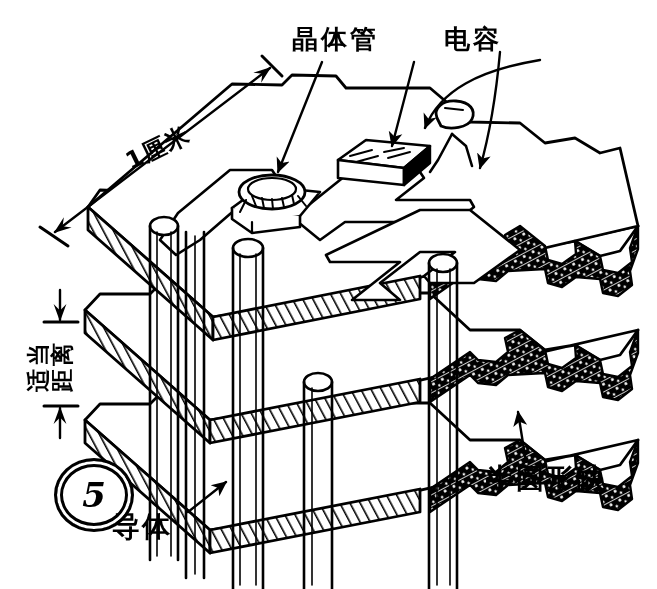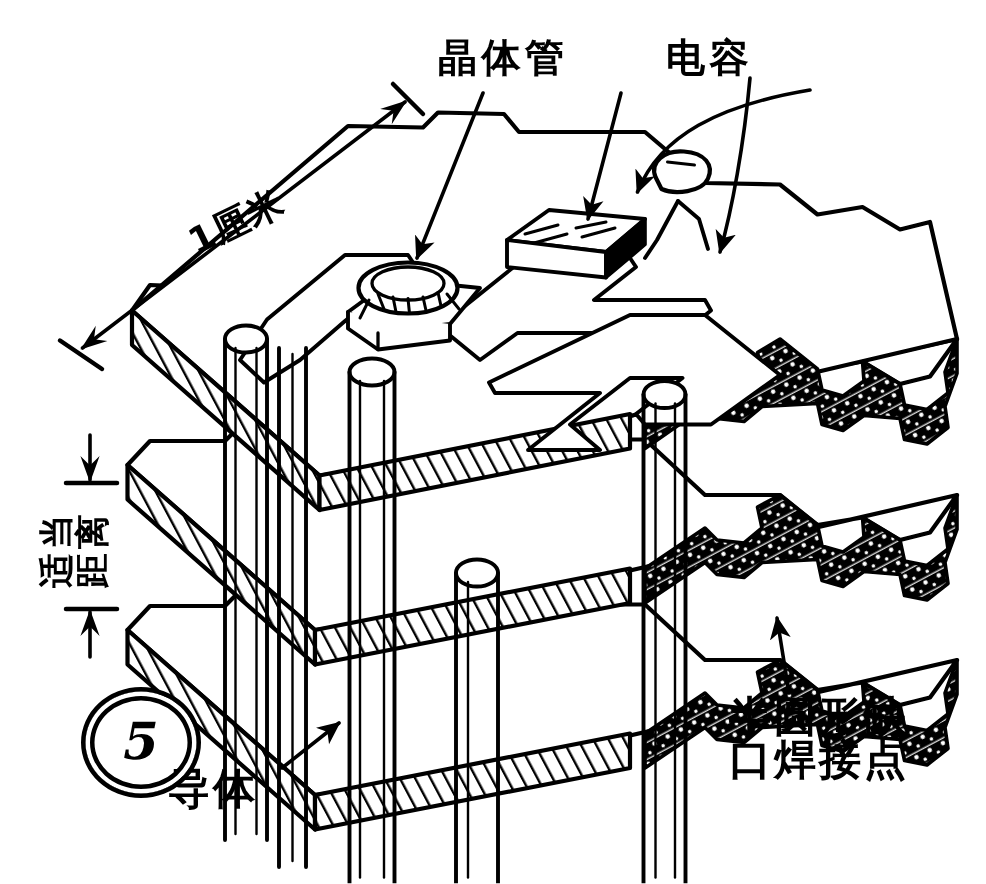--- a/index.html
+++ b/index.html
@@ -280,17 +280,17 @@
 
   <div class="cjk-label lbl-top" style="left:444px; top:26px;">电容</div>
 
 
   <div class="cjk-label rot-dim-h" style="left:122px; top:152px;">1厘米</div>
 
   <div class="cjk-label rot-dim-v" style="left:26px; top:392px;"><span class="two-line">适当</span><span class="two-line">距离</span></div>
 
   <div class="cjk-label lbl-bottom" style="left:112px; top:514px;">导体</div>
 
-  <div class="cjk-label lbl-bottom" style="left:486px; top:466px;"><span class="two-line">半圆形缺</span><span class="two-line">口焊接点</span></div>
+  <div class="cjk-label lbl-bottom" style="left:486px; top:466px;"><span class="two-line">半圆形缺</span></div>
 
   <div class="fig-number" style="left:54px; top:458px;">5</div>
 
 </div>
 
 </body></html>

